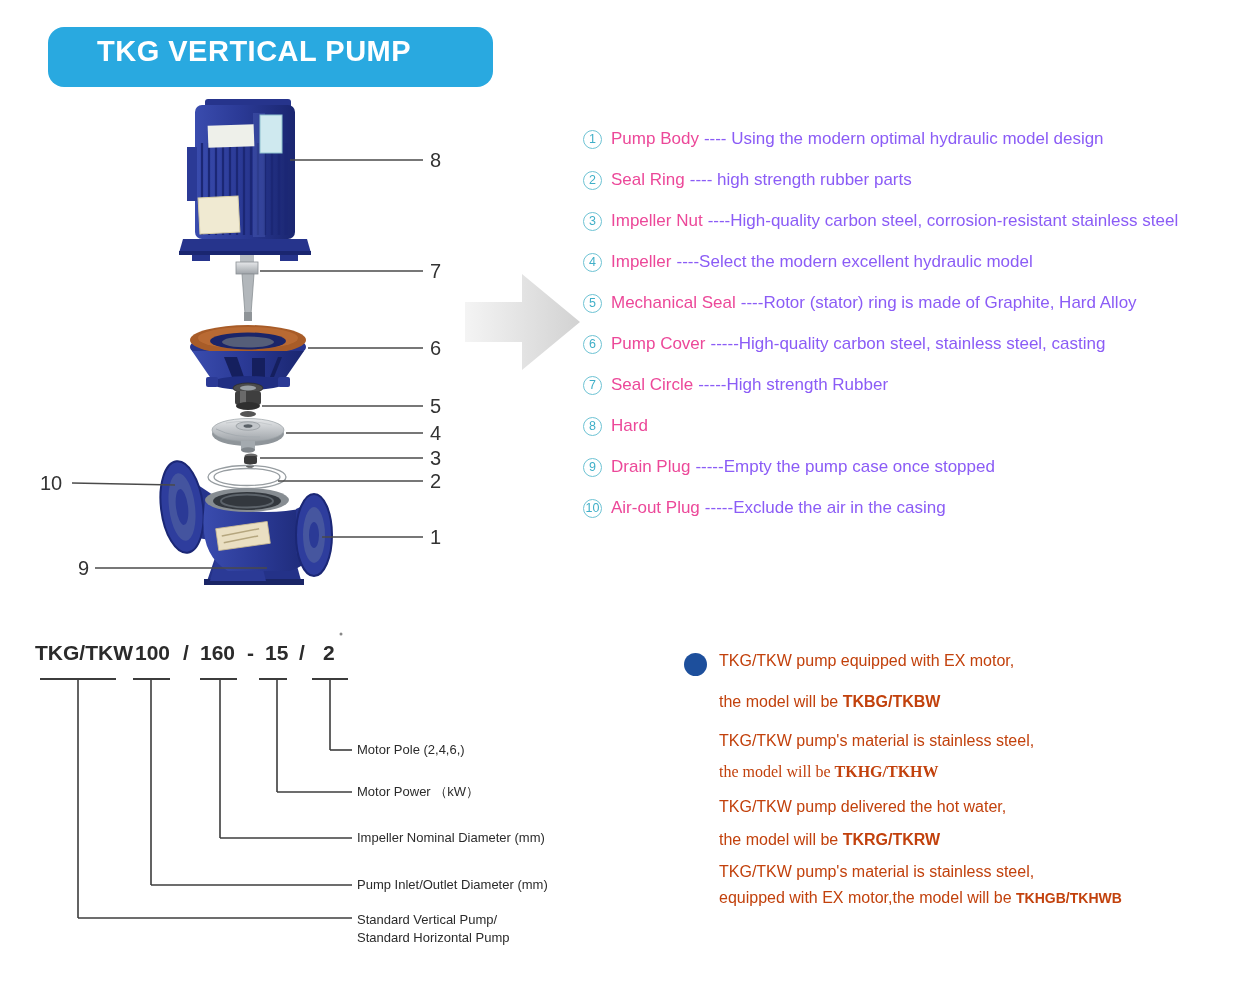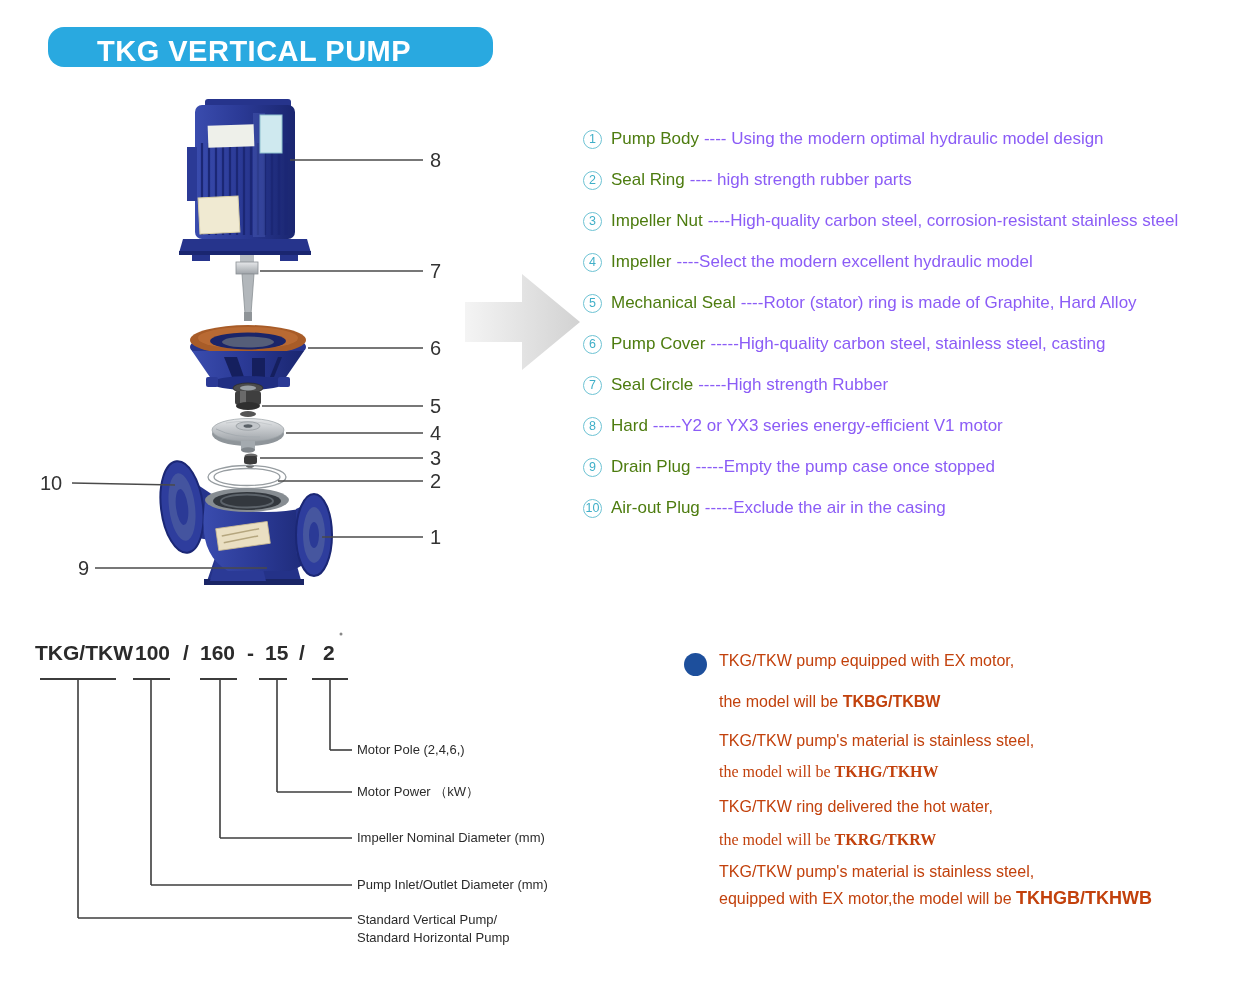--- a/index.html
+++ b/index.html
@@ -2,52 +2,52 @@
 <html><head>
 <meta charset="utf-8">
 <style>
   html,body{margin:0;padding:0;background:#fff;}
   .page{
     position:relative;width:1234px;height:1000px;background:#fff;overflow:hidden;
     font-family:"Liberation Sans",sans-serif;color:#333;
   }
   
   .banner{
-    position:absolute;left:48px;top:27px;width:445px;height:40px;
+    position:absolute;left:48px;top:27px;width:445px;height:60px;
     background:#29a9e0;border-radius:16px;box-sizing:border-box;
     color:#fff;font-weight:bold;font-size:29px;line-height:48px;
     padding-left:49px;letter-spacing:.5px;white-space:nowrap;
   }
   
   .pump-svg{position:absolute;left:20px;top:85px;}
   .pump-svg text{font-family:"Liberation Sans",sans-serif;font-size:20px;fill:#333;}
   
   .arrow-svg{position:absolute;left:460px;top:262px;}
   
   .parts-list{position:absolute;left:583px;top:127px;width:655px;list-style:none;margin:0;padding:0;}
   .part-row{display:flex;align-items:center;height:24px;margin-bottom:17px;font-size:17px;white-space:nowrap;}
   .circ{
     flex:0 0 auto;width:19px;height:19px;box-sizing:border-box;border:1.5px solid #6ec3d4;border-radius:50%;
     color:#3fafc8;font-size:12.5px;display:flex;align-items:center;justify-content:center;margin-right:9px;
   }
-  .pname{color:#4d7c0f;margin-right:5px;}
+  .pname{color:#ec4899;margin-right:5px;}
   .pdesc{color:#8b5cf6;}
   
   .model-svg{position:absolute;left:15px;top:628px;}
   .model-svg text{font-family:"Liberation Sans",sans-serif;}
   .model-svg .seg{font-size:21px;font-weight:bold;fill:#2b2b2b;}
   .model-svg .lbl{font-size:13px;fill:#2b2b2b;}
   
   .bullet{position:absolute;left:684px;top:653px;width:23px;height:23px;border-radius:50%;background:#1d4f9c;}
   .notes{position:absolute;left:719px;top:650px;width:480px;font-size:16px;color:#c2410c;}
   .note-line{line-height:22px;white-space:nowrap;}
   .n2{margin-top:19px;} .n3{margin-top:17px;} .n4{margin-top:9px;font-family:Liberation Serif, serif;}
-  .n5{margin-top:13px;} .n6{margin-top:11px;font-family:Liberation Serif, serif;} .n7{margin-top:10px;} .n8{margin-top:4px;}
+  .n5{margin-top:13px;} .n6{margin-top:11px;} .n7{margin-top:10px;} .n8{margin-top:4px;}
   .note-model{font-weight:bold;}
-  .nm-big{font-size:18px;}
+  .nm-big{font-size:14px;}
 </style>
 </head>
 <body>
 
 <div class="page">
 
   <div class="banner">TKG VERTICAL PUMP</div>
 
   <svg class="pump-svg" width="450" height="520" viewBox="0 0 450 520">
     <defs>
@@ -236,21 +236,20 @@
       <span class="pdesc">-----High-quality carbon steel, stainless steel, casting</span>
     </li>
     <li class="part-row">
       <span class="circ">7</span>
       <span class="pname">Seal Circle</span>
       <span class="pdesc">-----High strength Rubber</span>
     </li>
     <li class="part-row">
       <span class="circ">8</span>
       <span class="pname">Hard</span>
-      <span class="pdesc">-----Y2 or YX3 series energy-efficient V1 motor</span>
     </li>
     <li class="part-row">
       <span class="circ">9</span>
       <span class="pname">Drain Plug</span>
       <span class="pdesc">-----Empty the pump case once stopped</span>
     </li>
     <li class="part-row">
       <span class="circ">10</span>
       <span class="pname">Air-out Plug</span>
       <span class="pdesc">-----Exclude the air in the casing</span>
@@ -306,21 +305,21 @@
     <div class="note-line n2">
       <span>the model will be </span><span class="note-model">TKBG/TKBW</span>
     </div>
     <div class="note-line n3">
       <span>TKG/TKW pump's material is stainless steel,</span><span class="note-model"></span>
     </div>
     <div class="note-line n4">
       <span>the model will be </span><span class="note-model">TKHG/TKHW</span>
     </div>
     <div class="note-line n5">
-      <span>TKG/TKW ring delivered the hot water,</span><span class="note-model"></span>
+      <span>TKG/TKW pump delivered the hot water,</span><span class="note-model"></span>
     </div>
     <div class="note-line n6">
       <span>the model will be </span><span class="note-model">TKRG/TKRW</span>
     </div>
     <div class="note-line n7">
       <span>TKG/TKW pump's material is stainless steel,</span><span class="note-model"></span>
     </div>
     <div class="note-line n8">
       <span>equipped with EX motor,the model will be </span><span class="note-model nm-big">TKHGB/TKHWB</span>
     </div>

